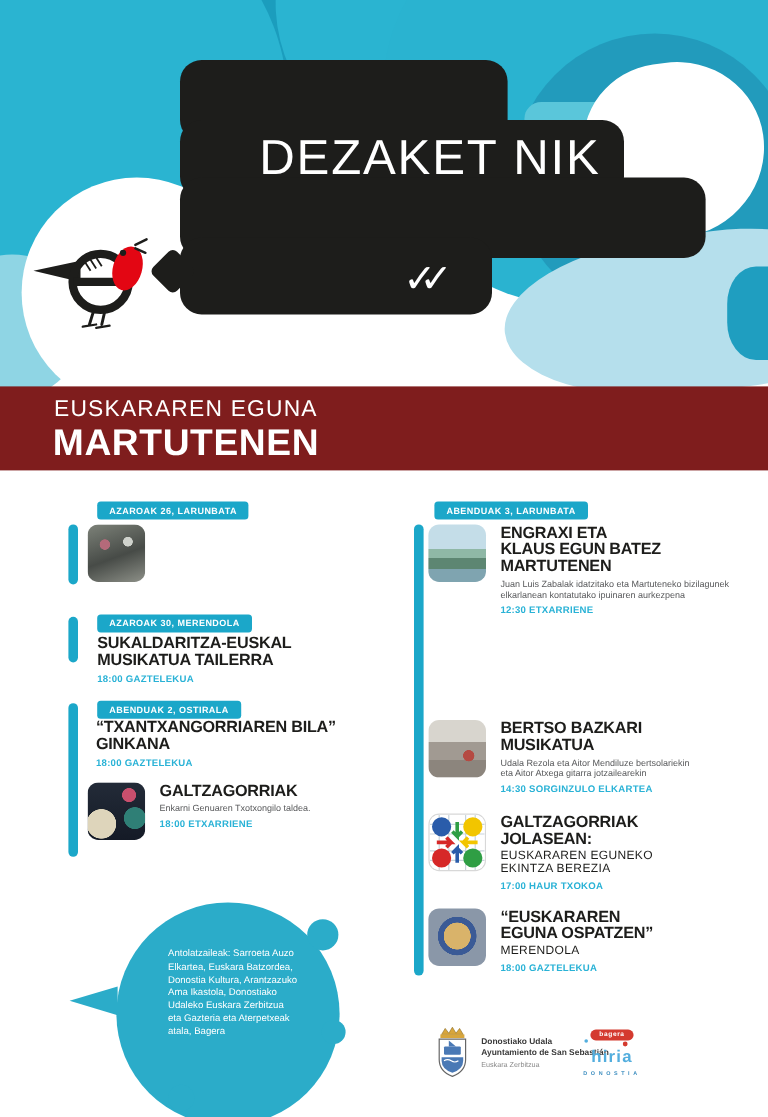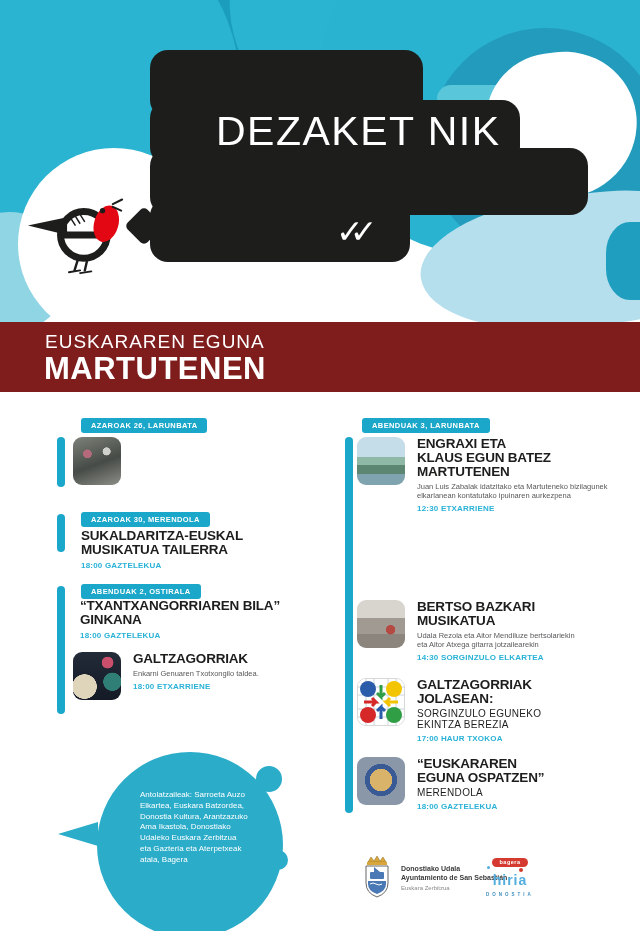--- a/index.html
+++ b/index.html
@@ -213,21 +213,21 @@
         <circle cx="36" cy="36" r="8" fill="#2f9e44"></circle>
         <path d="M23 6 v12 l-4 -4 M23 18 l4 -4" stroke="#2f9e44" stroke-width="3" fill="none"></path>
         <path d="M6 23 h12 l-4 -4 M18 23 l-4 4" stroke="#d62828" stroke-width="3" fill="none"></path>
         <path d="M40 23 h-12 l4 4 M28 23 l4 -4" stroke="#f2c500" stroke-width="3" fill="none"></path>
         <path d="M23 40 v-12 l-4 4 M23 28 l4 4" stroke="#2a5caa" stroke-width="3" fill="none"></path>
       </svg>
     </div>
     <div class="txt" style="width:205px">
       <div class="title">GALTZAGORRIAK
 JOLASEAN:</div>
-      <div class="subtitle">SORGINZULO EGUNEKO
+      <div class="subtitle">EUSKARAREN EGUNEKO
 EKINTZA BEREZIA</div>
       <div class="time">17:00 HAUR TXOKOA</div>
     </div>
   </div>
 
   <div class="row" style="left:357px;top:757px;width:270px">
     <div class="ph ph-snack"></div>
     <div class="txt" style="width:205px">
       <div class="title">“EUSKARAREN
 EGUNA OSPATZEN”</div>

